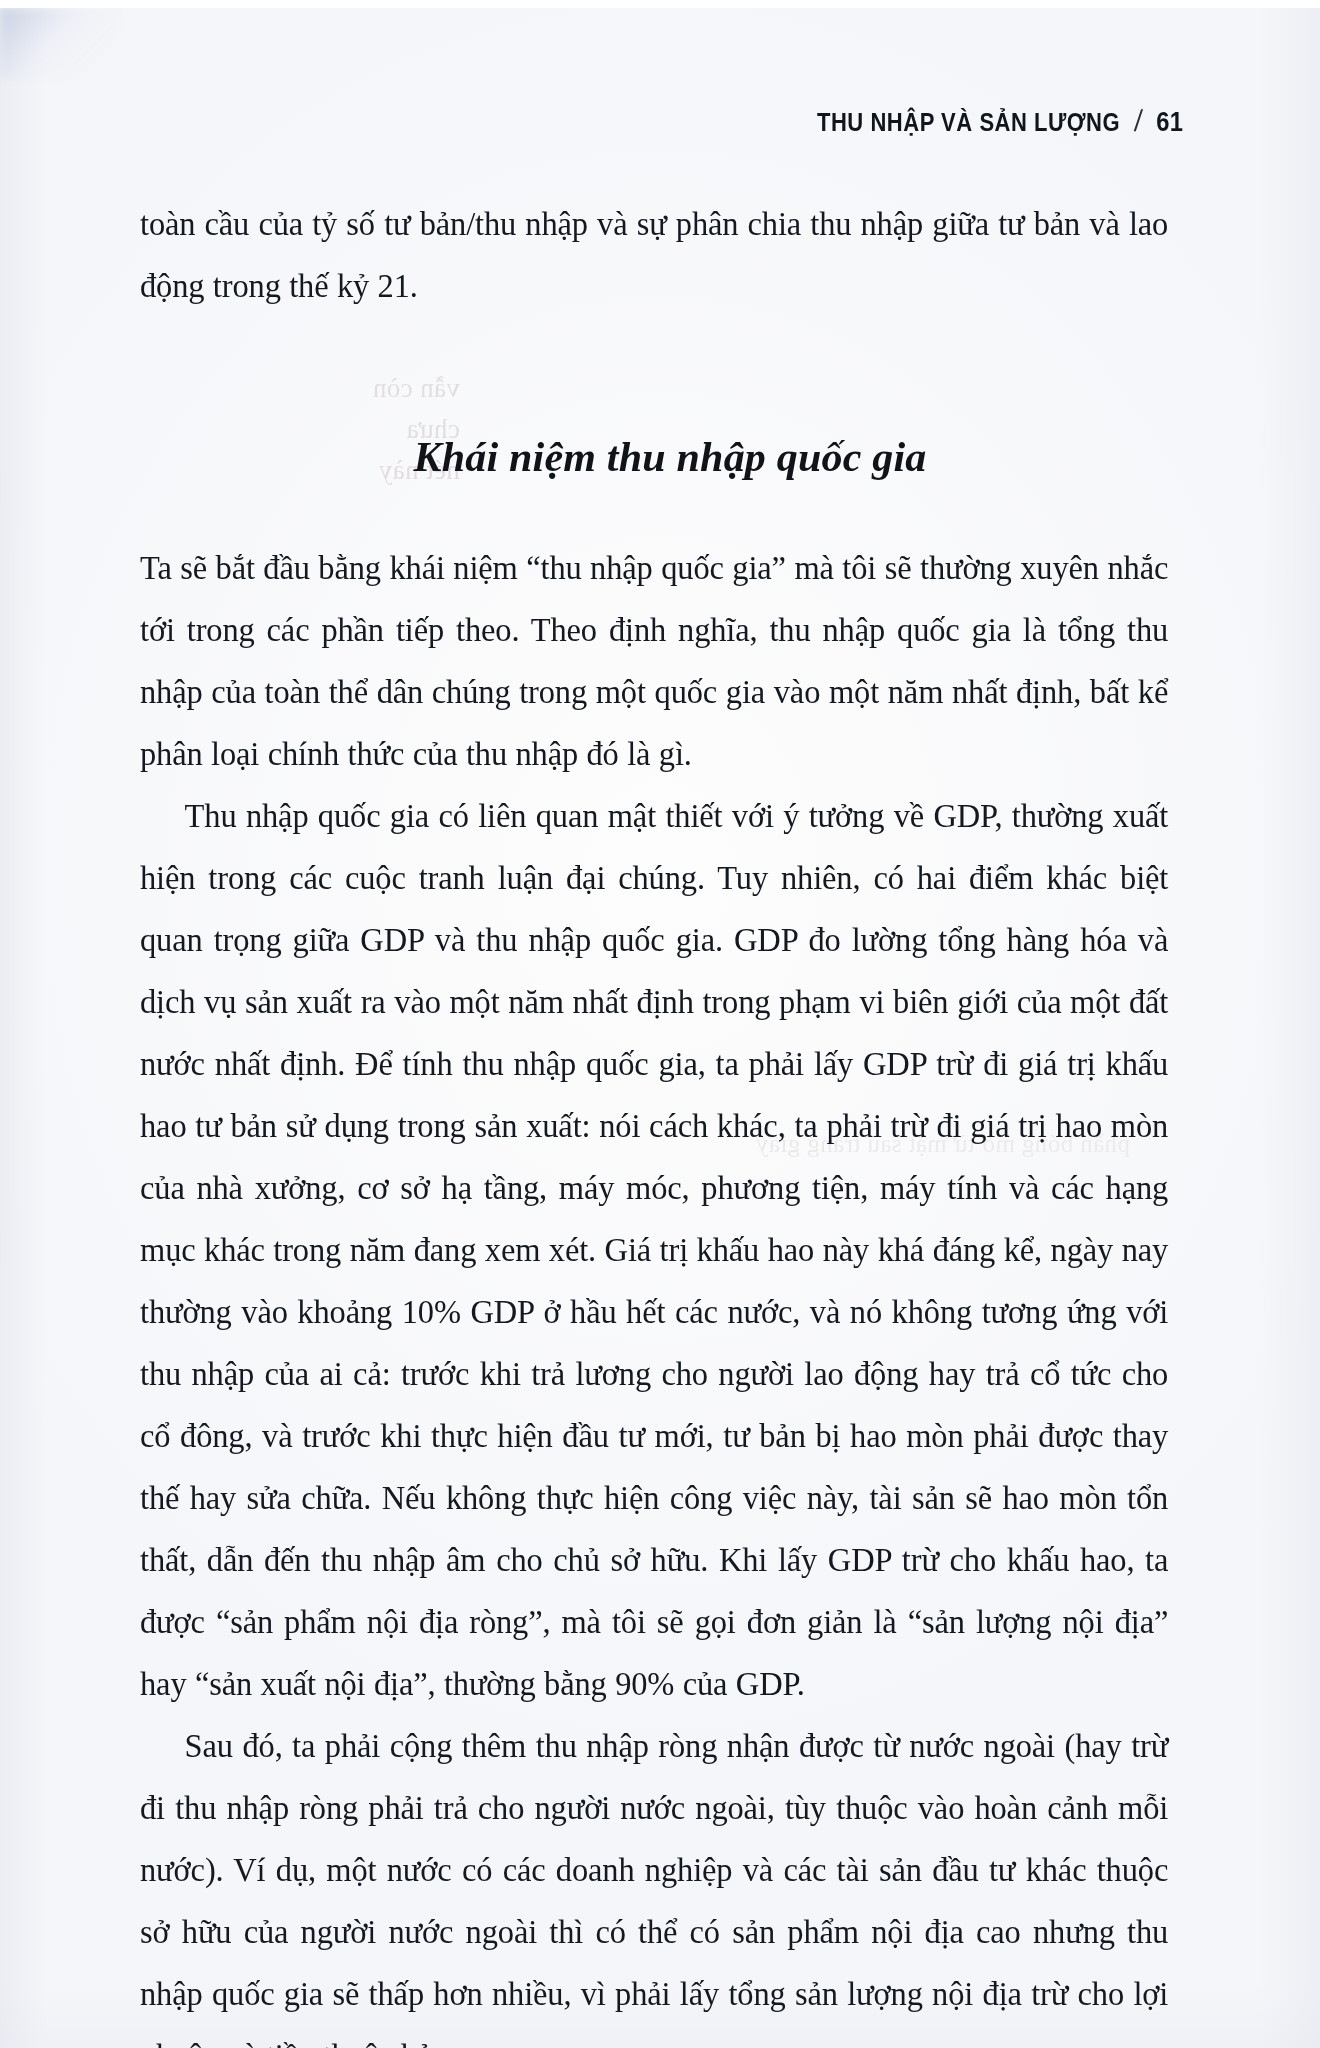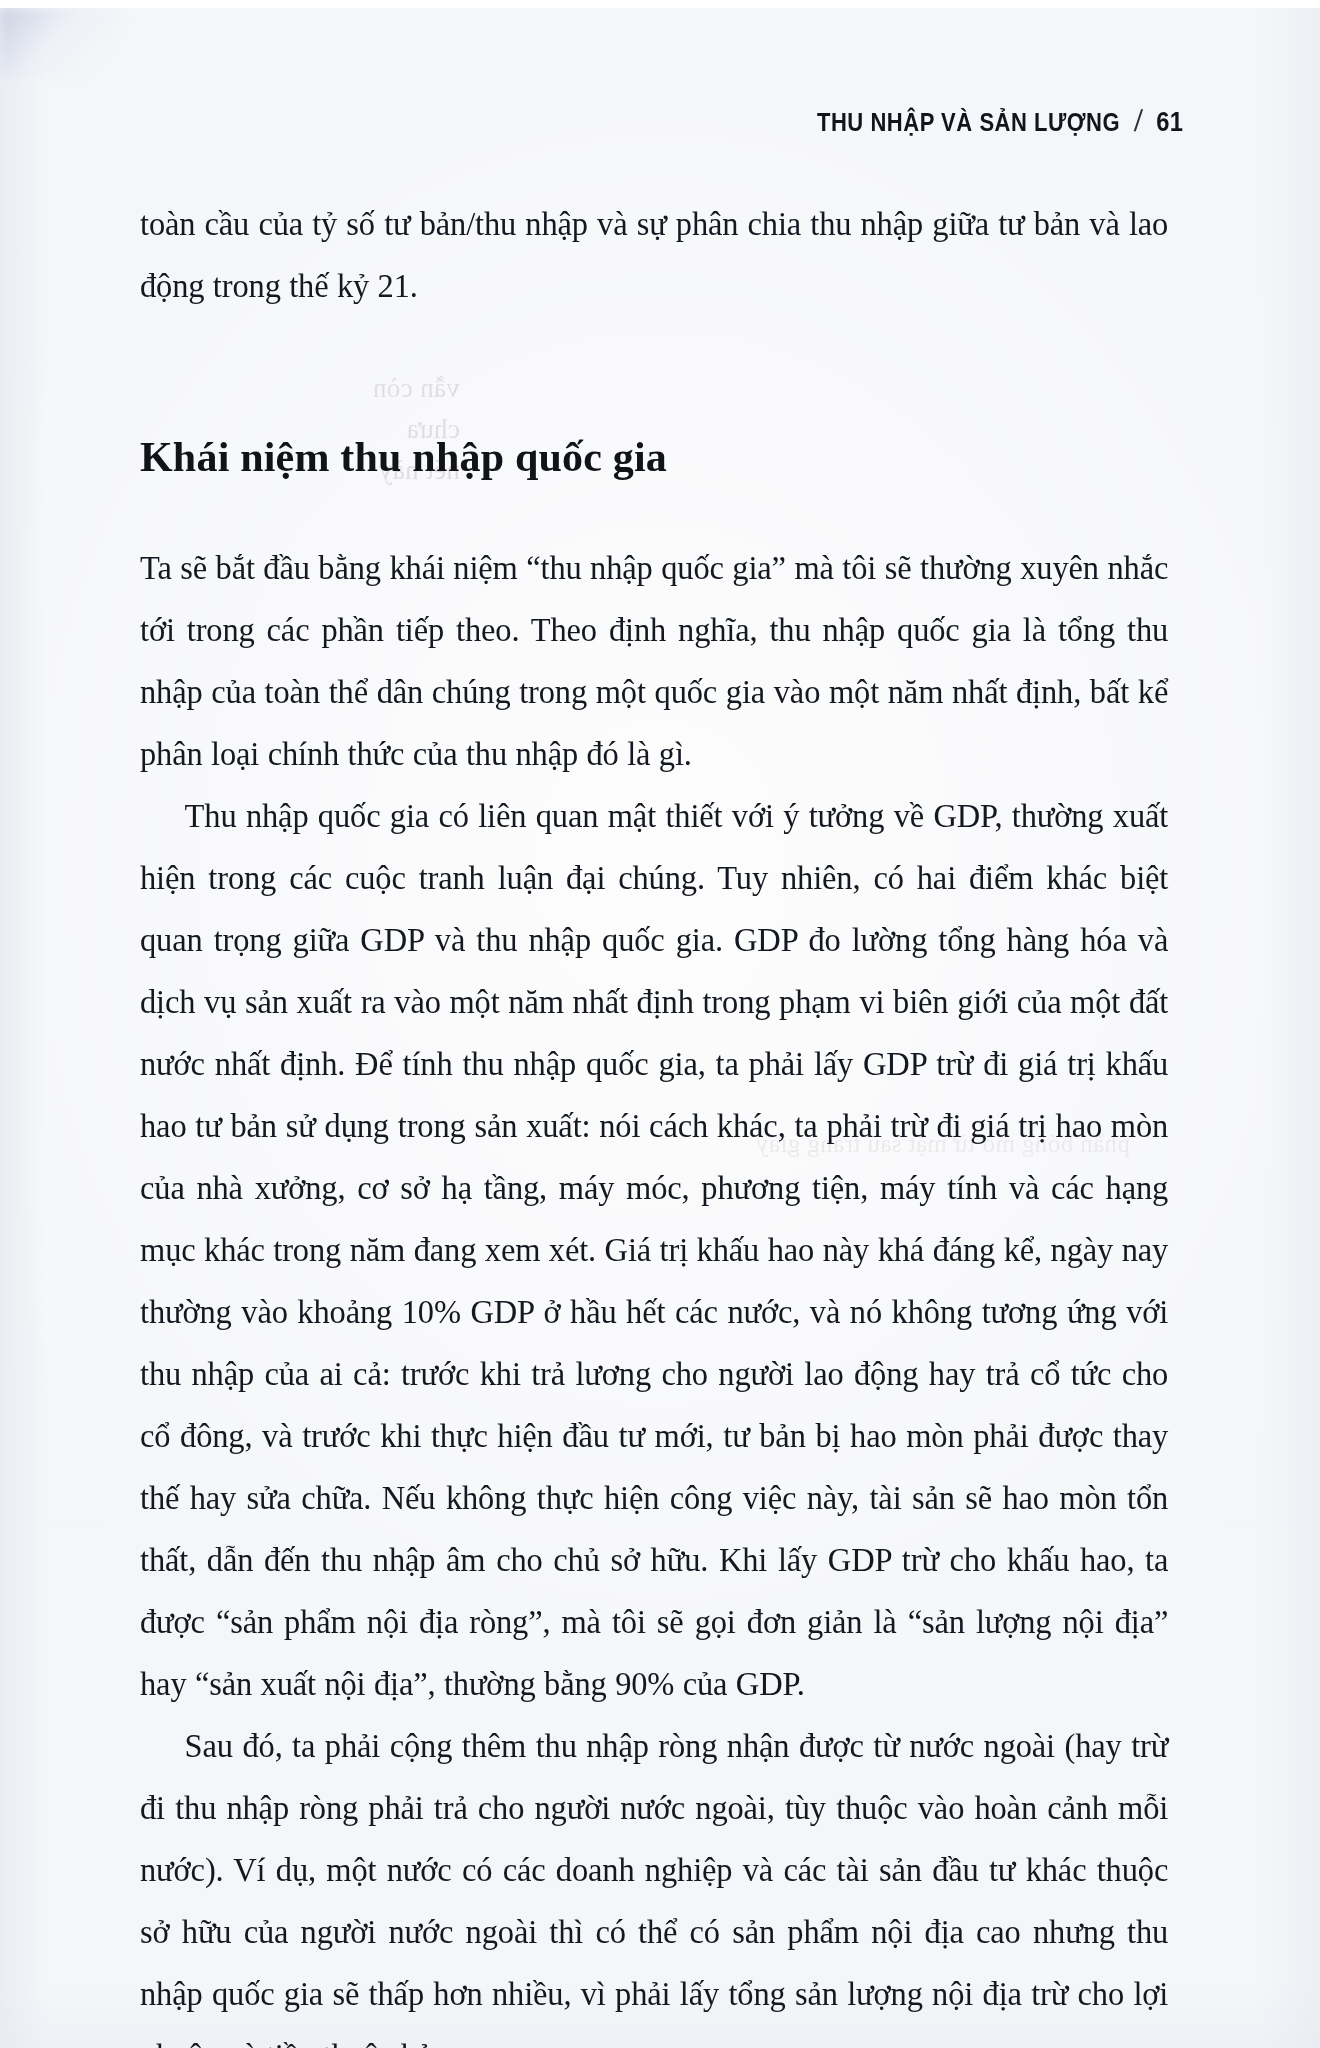--- a/index.html
+++ b/index.html
@@ -128,23 +128,24 @@
     letter-spacing: -0.15px;
     word-spacing: 0.5px;
     transform: scaleX(0.97);
     transform-origin: left top;
   }
   p.indent { text-indent: 46px; }
 
   .section-heading {
     margin: 0;
     padding: 116px 0 56px 0;
-    text-align: left;
+    text-align: center;
     font-size: 42px;
     font-weight: bold;
+    font-style: italic;
     letter-spacing: 0.2px;
     color: #101419;
   }
 </style>
 </head>
 <body>
 
 <div class="page">
 
   <div class="edge-shade-left"></div>

